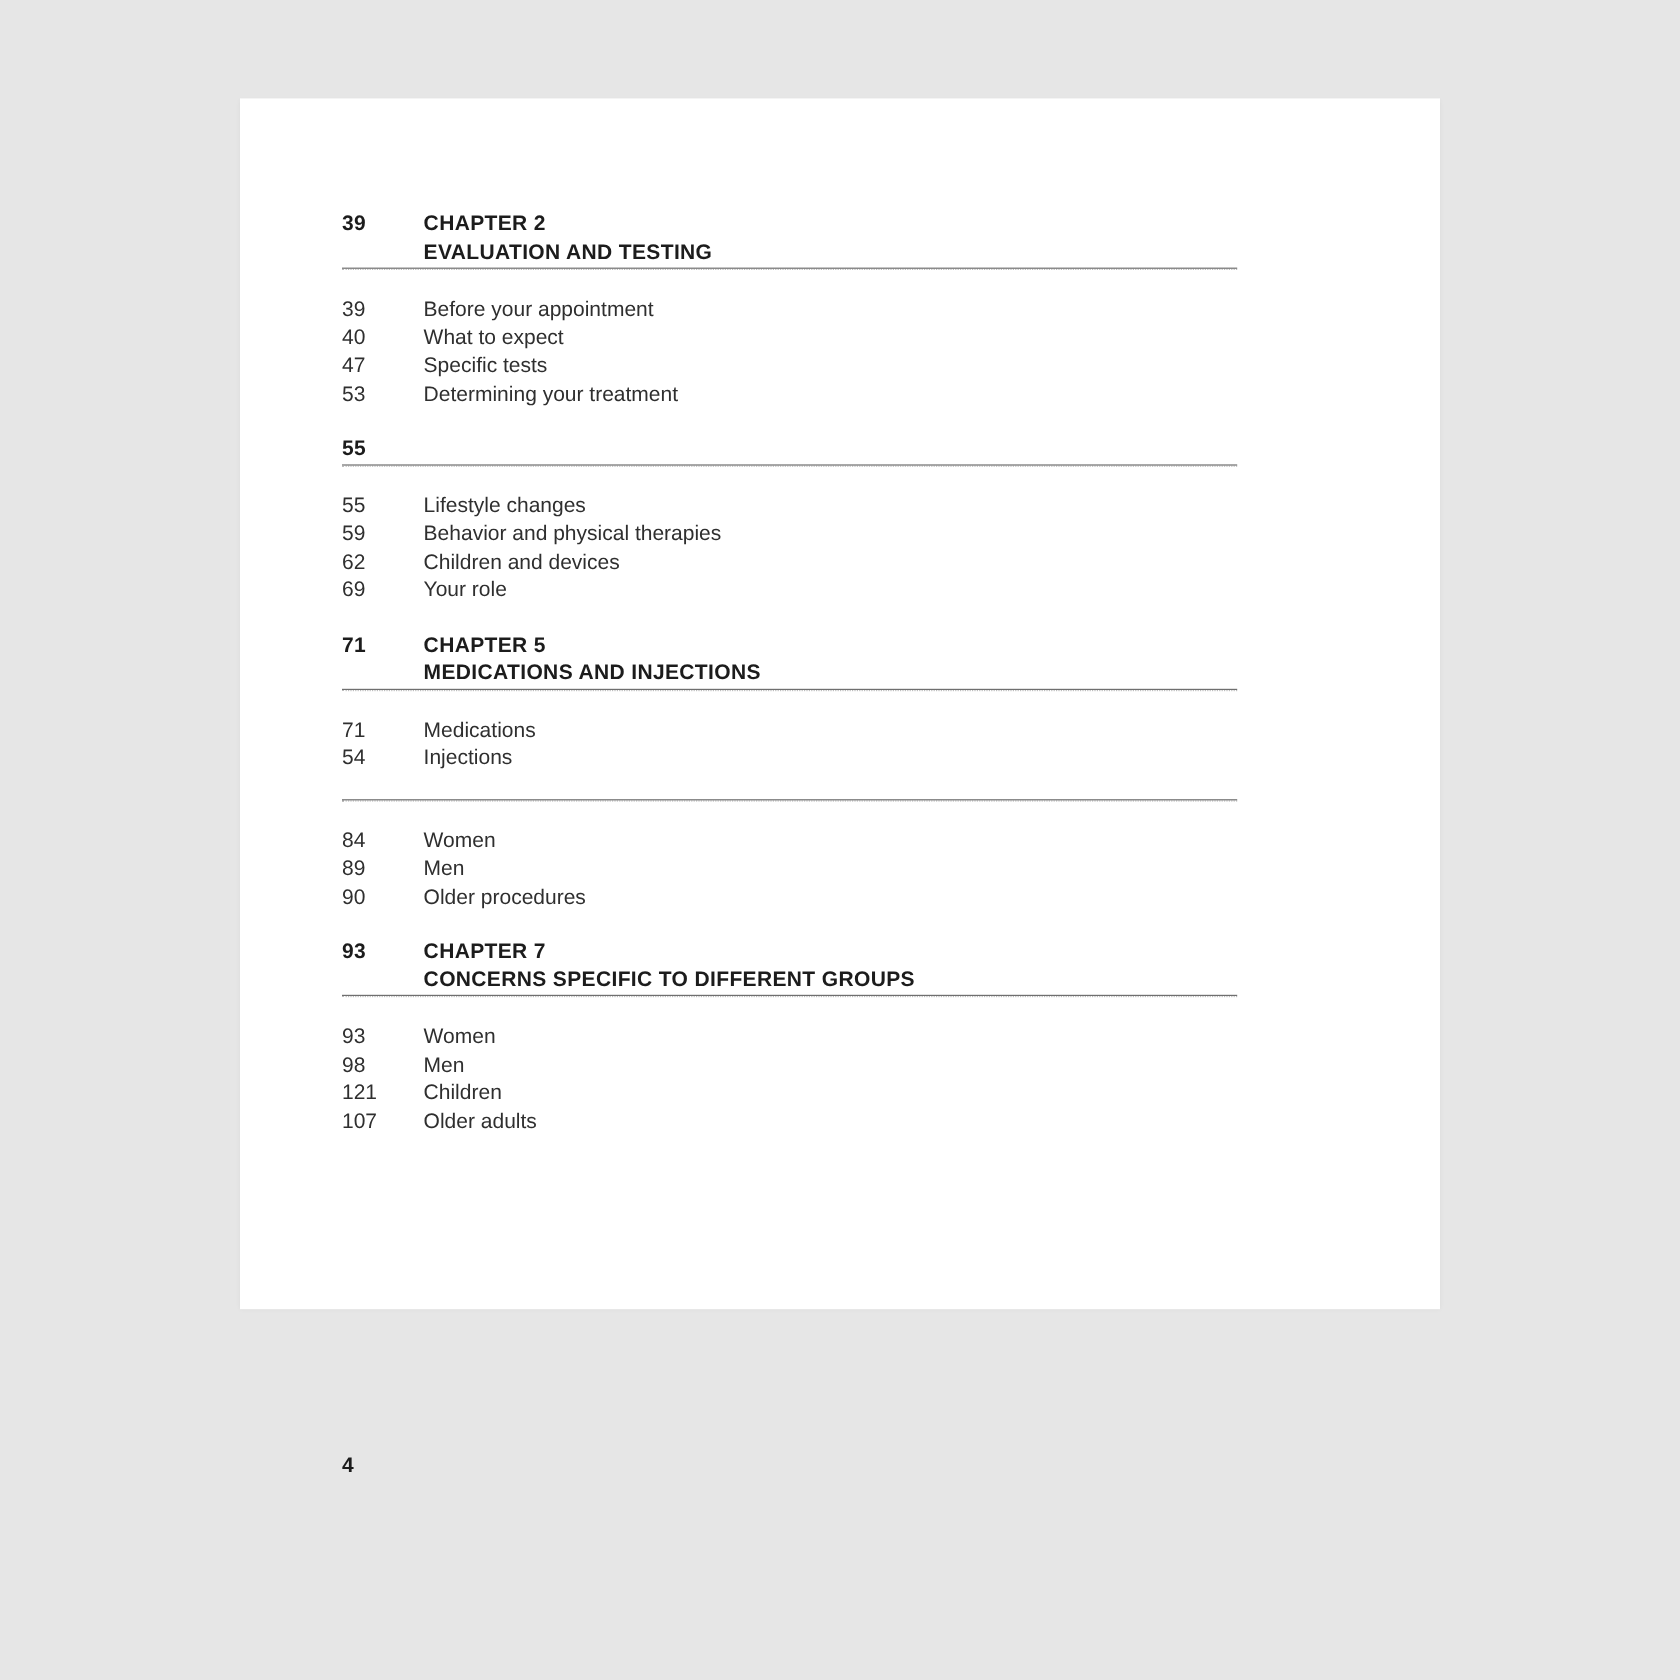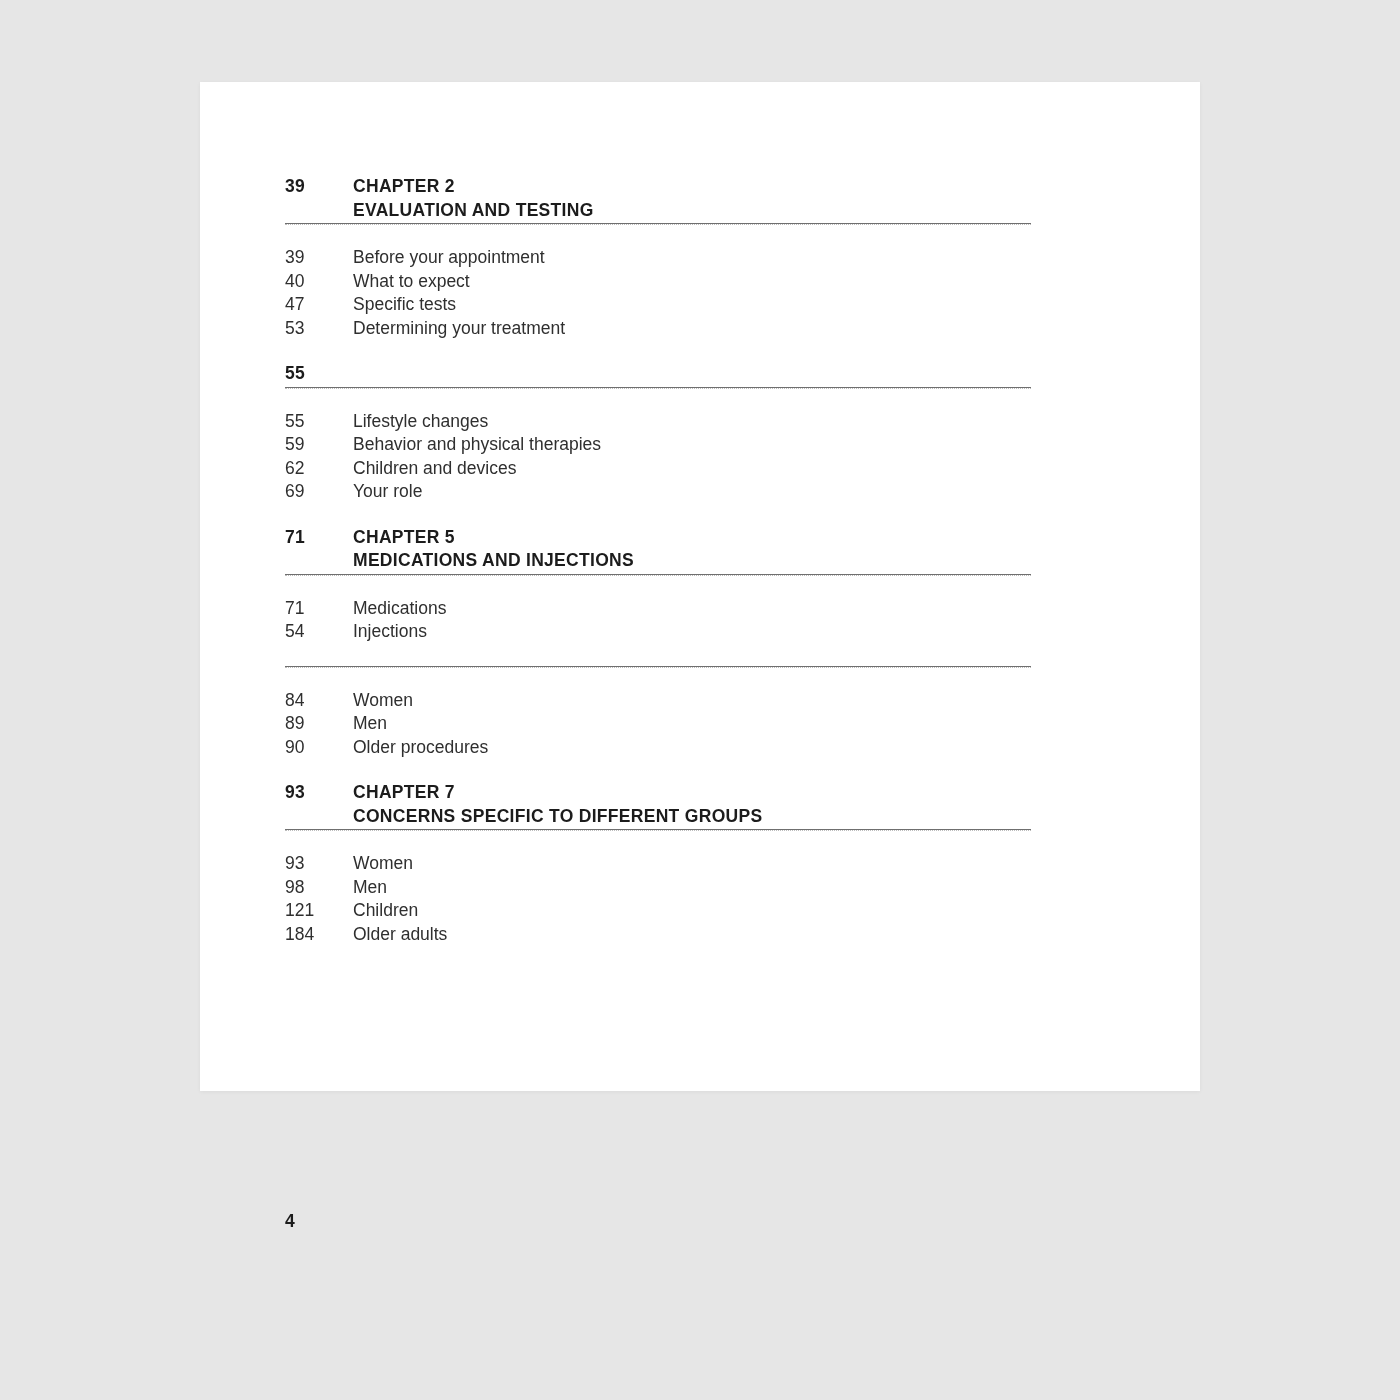--- a/index.html
+++ b/index.html
@@ -175,21 +175,21 @@
               </div>
               <div class="row">
                 <span class="num">98</span>
                 <span class="title">Men</span>
               </div>
               <div class="row">
                 <span class="num">121</span>
                 <span class="title">Children</span>
               </div>
               <div class="row">
-                <span class="num">184</span>
+                <span class="num">107</span>
                 <span class="title">Older adults</span>
               </div>
             </div>
           </section>
         </div>
     </div>
     <div class="footer-page-number">4</div>
   </div>
 </div>
 

